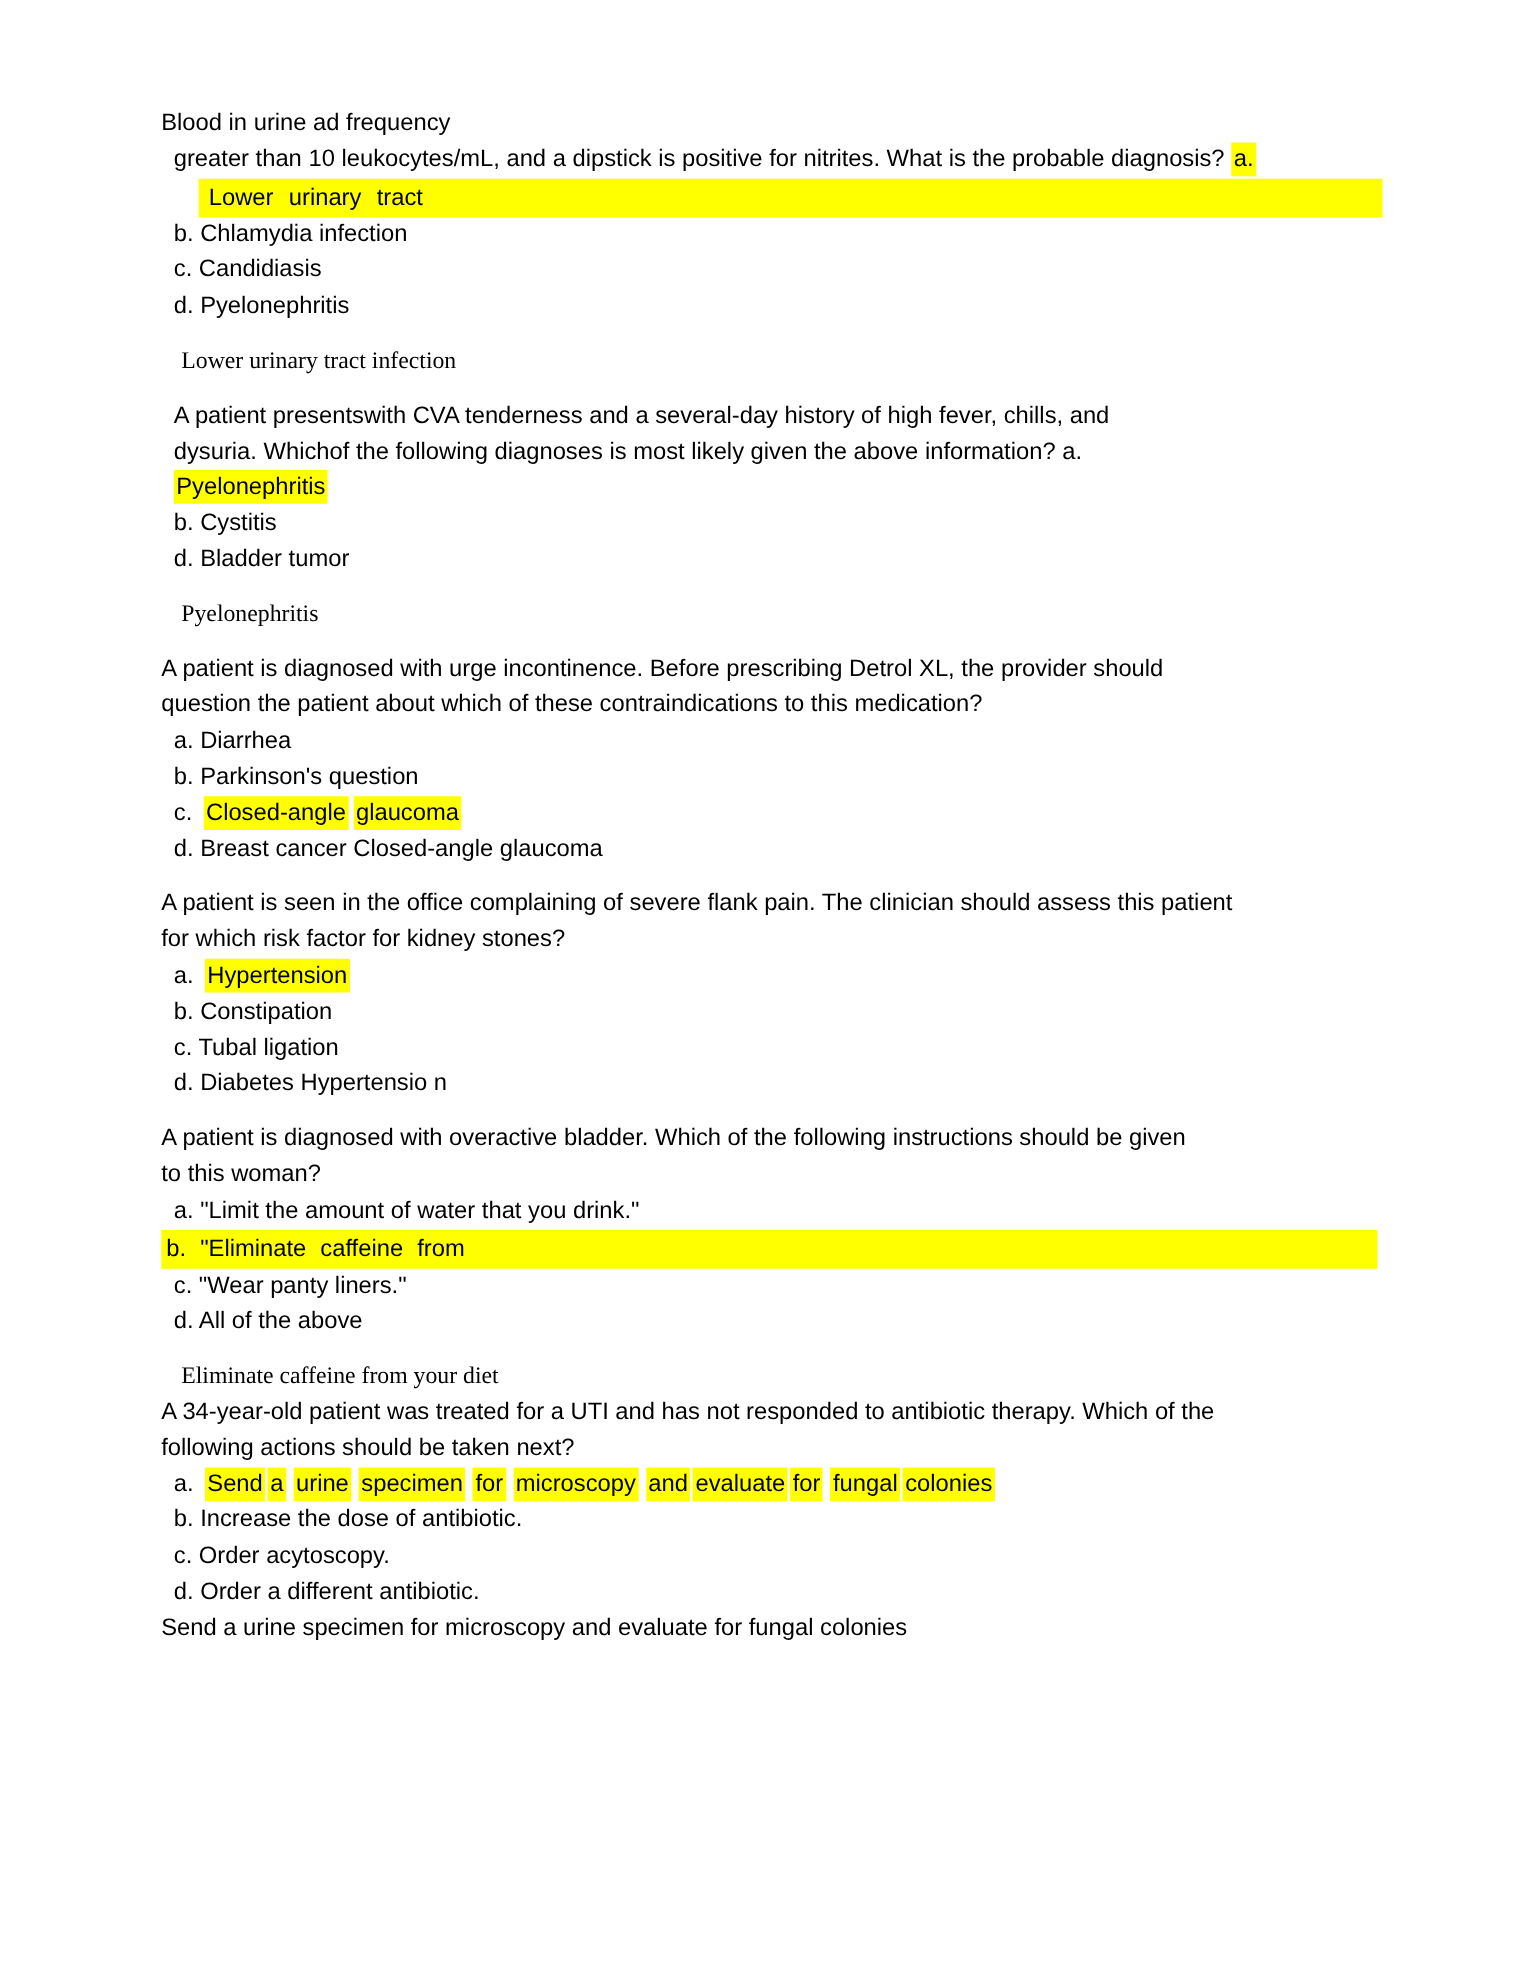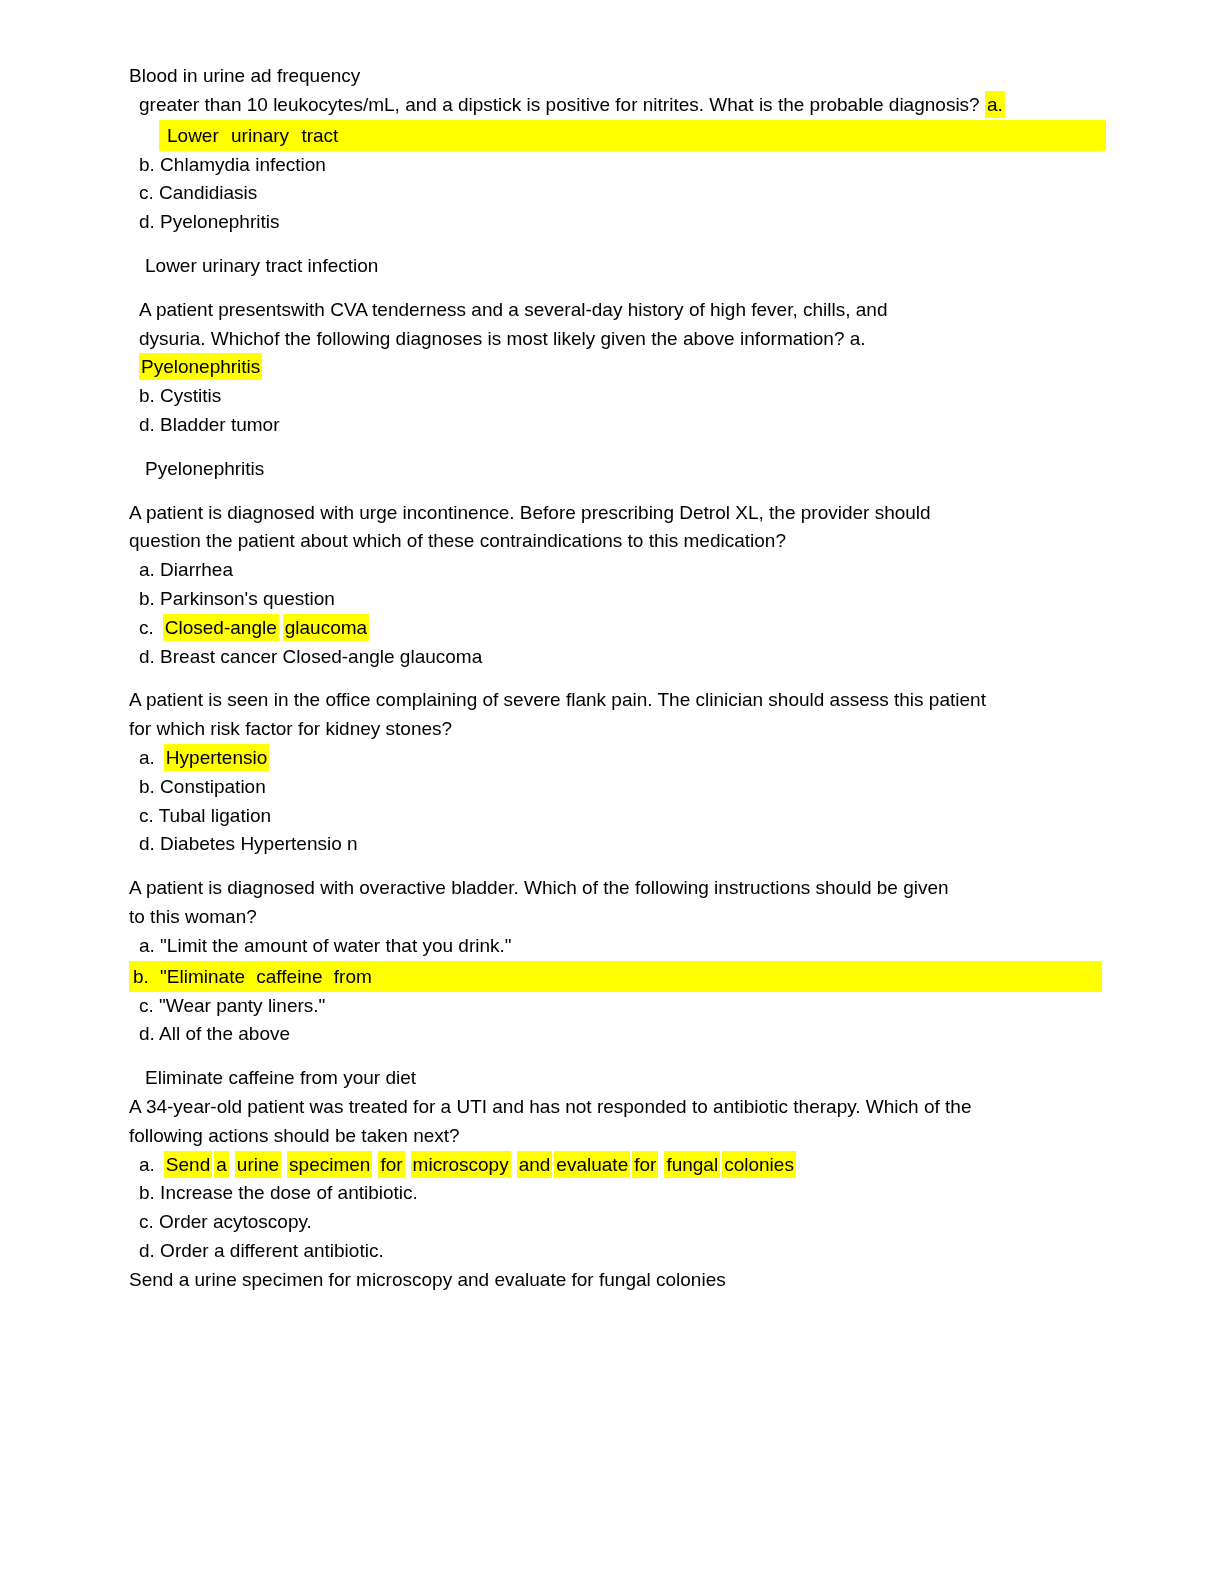--- a/index.html
+++ b/index.html
@@ -3,25 +3,25 @@
 <meta charset="utf-8">
 <style>
   * { margin:0; padding:0; box-sizing:border-box; }
   html,body { background:#ffffff; }
   body {
     width:1224px; height:1584px;
     font-family:"Liberation Sans", sans-serif;
     font-size:19px; color:#000000;
     overflow:hidden;
   }
-  .doc { padding:62px 0 0 129px; width:1032px; }
+  .doc { padding:85px 0 0 129px; width:1032px; }
   .line { line-height:28.8px; white-space:pre; }
   .indA { padding-left:10px; }   
   .indB { padding-left:10px; }   
-  .indC { padding-left:16px; }   
+  .indC { padding-left:16px;font-family:Liberation Serif, serif; }   
   .indD { padding-left:30px; }   
   .gap  { margin-top:15px; }
   .gap-title { margin-top:20px; }
   .gap-end   { }
   .hl { background:#ffff00; padding:3px 2px; }
   .bar {
     display:inline-block; background:#ffff00;
     height:31px; line-height:31px; vertical-align:middle;
   }
   .bar-q1 { width:947px; padding-left:8px;  word-spacing:7px; }
@@ -55,21 +55,21 @@
 
   <div class="line gap">A patient is diagnosed with urge incontinence. Before prescribing Detrol XL, the provider should</div>
   <div class="line">question the patient about which of these contraindications to this medication?</div>
   <div class="line indB">a. Diarrhea</div>
   <div class="line indB">b. Parkinson's question</div>
   <div class="line indB"><span class="pfx">c.</span><span class="hl hl-gap" style="background: rgb(255, 255, 0);">Closed-angle</span><span class="hl" style="background: rgb(255, 255, 0);">glaucoma</span></div>
   <div class="line indB">d. Breast cancer Closed-angle glaucoma</div>
 
   <div class="line gap">A patient is seen in the office complaining of severe flank pain. The clinician should assess this patient</div>
   <div class="line">for which risk factor for kidney stones?</div>
-  <div class="line indB"><span class="pfx">a.</span><span class="hl" style="background: rgb(255, 255, 0);">Hypertensio</span></div>
+  <div class="line indB"><span class="pfx">a.</span><span class="hl" style="background: rgb(255, 255, 0);">Hypertension</span></div>
   <div class="line indB">b. Constipation</div>
   <div class="line indB">c. Tubal ligation</div>
   <div class="line indB">d. Diabetes Hypertensio n</div>
 
   <div class="line gap">A patient is diagnosed with overactive bladder. Which of the following instructions should be given</div>
   <div class="line">to this woman?</div>
   <div class="line indB">a. "Limit the amount of water that you drink."</div>
   <div class="line"><span class="bar bar-q5" style="background: rgb(255, 255, 0);">b. "Eliminate caffeine from</span></div>
   <div class="line indB">c. "Wear panty liners."</div>
   <div class="line indB">d. All of the above</div>

